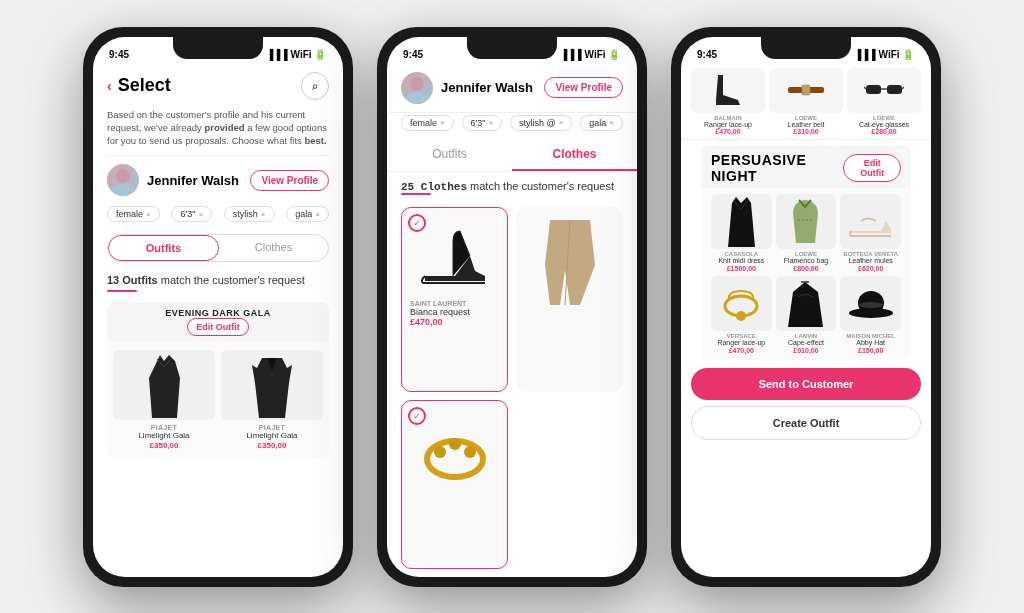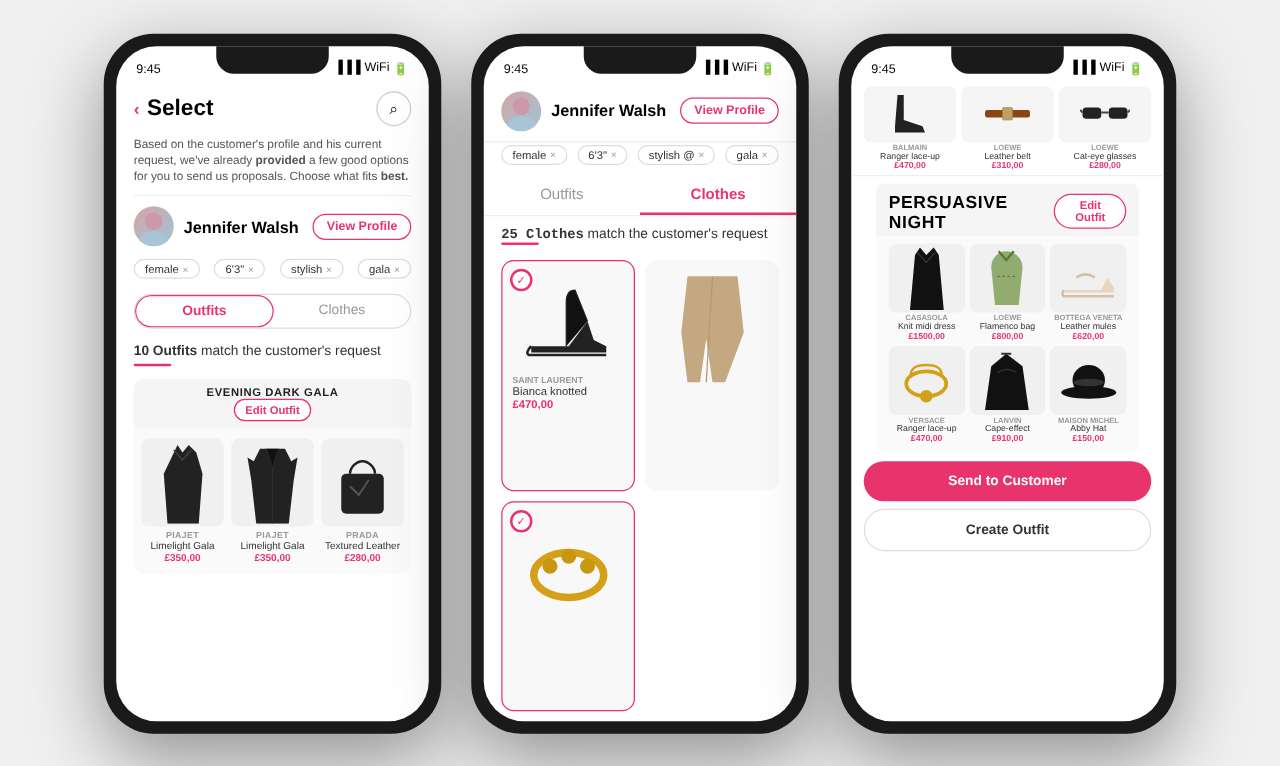--- a/index.html
+++ b/index.html
@@ -43,24 +43,24 @@
       margin: 0 auto;
       position: absolute;
       top: 10px;
       left: 50%;
       transform: translateX(-50%);
       z-index: 10;
     }
     .status-bar {
       display: flex;
       justify-content: space-between;
-      align-items: flex-end;
+      align-items: flex-start;
       padding: 12px 16px 4px;
       font-size: 10px;
-      font-weight: 400;
+      font-weight: 700;
       color: #000;
       flex-shrink: 0;
     }
     .status-icons {
       display: flex;
       gap: 3px;
       align-items: center;
     }
     .screen-content {
       flex: 1;
@@ -538,21 +538,21 @@
               <span class="tag-x">×</span>
             </div>
         </div>
 
         <div class="tabs-row">
           <div class="tab active">Outfits</div>
           <div class="tab inactive">Clothes</div>
         </div>
 
         <div class="match-text">
-          <strong>10 Outfits</strong> match the customer's request
+          <strong>13 Outfits</strong> match the customer's request
         </div>
         <div style="height:2px;width:30px;background:#e8336d;margin:-2px 14px 6px;border-radius:2px;"></div>
 
         <div class="outfit-section">
           <div class="outfit-header">
             <span class="outfit-label">EVENING DARK GALA</span>
             <button class="edit-outfit-btn">Edit Outfit</button>
           </div>
           <div class="outfit-items">
 
@@ -574,32 +574,20 @@
                   <path d="M15,5 L10,15 L5,12 L8,30 L12,65 L38,65 L42,30 L45,12 L40,15 L35,5 Z" fill="#222"></path>
                   <path d="M20,5 L25,20 L30,5" fill="#111" stroke="#333" stroke-width="0.5"></path>
                   <line x1="25" y1="20" x2="25" y2="65" stroke="#333" stroke-width="0.5"></line>
                 </svg>
               </div>
               <div class="outfit-brand">PIAJET</div>
               <div class="outfit-item-name">Limelight Gala</div>
               <div class="outfit-price">£350,00</div>
             </div>
 
-            <div class="outfit-item">
-              <div class="outfit-img">
-                <svg width="50" height="65" viewBox="0 0 50 65">
-                  <path d="M15,25 C15,20 20,15 25,15 C30,15 35,20 35,25" fill="none" stroke="#222" stroke-width="2"></path>
-                  <rect x="8" y="25" width="34" height="32" rx="4" fill="#222"></rect>
-                  <path d="M15,35 L22,42 L30,30" fill="none" stroke="#555" stroke-width="1.5"></path>
-                </svg>
-              </div>
-              <div class="outfit-brand">PRADA</div>
-              <div class="outfit-item-name">Textured Leather</div>
-              <div class="outfit-price">£280,00</div>
-            </div>
           </div>
         </div>
       </div>
     </div>
   </div>
 
   <div class="phone">
     <div class="notch"></div>
     <div class="phone-screen">
 
@@ -661,21 +649,21 @@
           <div class="p2-card selected">
             <div class="check-badge">✓</div>
             <div class="p2-card-img">
               <svg width="80" height="70" viewBox="0 0 80 70">
                 <path d="M10,55 L40,55 L55,35 L60,50 L70,55 L70,60 L10,60 Z" fill="#222"></path>
                 <path d="M10,55 Q5,60 8,62 L70,62" fill="none" stroke="#222" stroke-width="2"></path>
                 <path d="M38,55 L38,20 Q38,10 45,10 L55,35" fill="#111" stroke="#222" stroke-width="1"></path>
               </svg>
             </div>
             <div class="p2-brand">SAINT LAURENT</div>
-            <div class="p2-name">Bianca knotted</div>
+            <div class="p2-name">Bianca request</div>
             <div class="p2-price">£470,00</div>
           </div>
 
 
           <div class="p2-card">
             <div class="p2-card-img" style="height:90px;">
               <svg width="70" height="90" viewBox="0 0 70 90">
                 <path d="M15,5 L55,5 L60,50 L45,90 L35,90 L30,55 L25,90 L15,90 L10,50 Z" fill="#c4a882"></path>
                 <line x1="35" y1="5" x2="30" y2="90" stroke="#b89870" stroke-width="1"></line>
               </svg>

